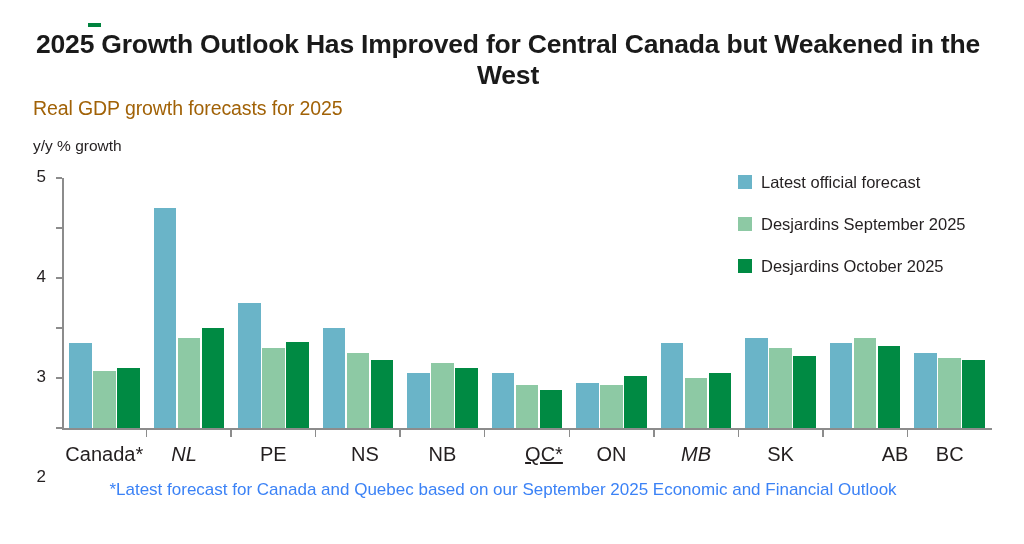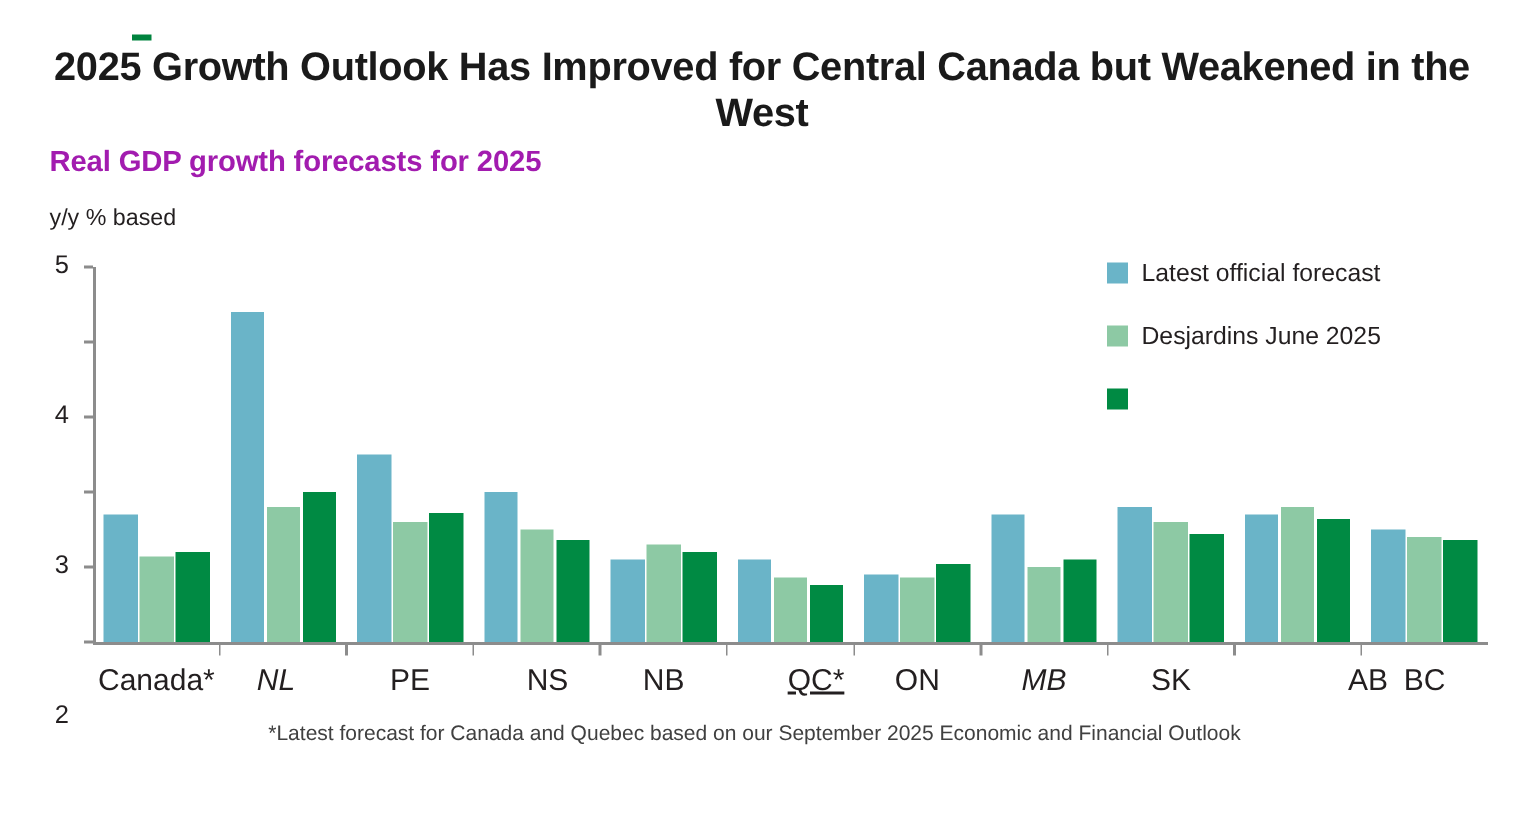--- a/index.html
+++ b/index.html
@@ -35,22 +35,22 @@
     font-weight: bold;
     line-height: 1.17;
     color: #1a1a1a;
     letter-spacing: -0.2px;
   }
   #subtitle {
     position: absolute;
     left: 33px;
     top: 97px;
     font-size: 19.5px;
-    font-weight: bold;
-    color: #a21caf;
+    font-weight: normal;
+    color: #a16207;
     letter-spacing: -0.1px;
   }
   #axis-unit {
     position: absolute;
     left: 33px;
     top: 137px;
     font-size: 15.5px;
     color: #231f20;
   }
 
@@ -143,36 +143,36 @@
   }
 
   
   #footnotes {
     position: absolute;
     left: 33px;
     top: 480px;
     width: 940px;
   }
   .footnote {
-    font-size: 14px;
-    color: #404040;
+    font-size: 17px;
+    color: #3b82f6;
     margin-bottom: 15px;
     white-space: nowrap;
   }
 </style>
 </head>
 <body>
 
 <div id="page">
 
   <div id="brand-mark"></div>
 
   <div id="title">2025 Growth Outlook Has Improved for Central Canada but Weakened in the West</div>
   <div id="subtitle">Real GDP growth forecasts for 2025</div>
-  <div id="axis-unit">y/y % based</div>
+  <div id="axis-unit">y/y % growth</div>
 
   <div id="plot">
     <div id="yaxis-line"></div>
     <div id="xaxis-line"></div>
     <div id="yticks">
         <div class="ytick-mark" style="top: 249.25px;"></div>
         <div class="ytick-mark" style="top: 199.25px;"></div>
         <div class="ytick-mark" style="top: 149.25px;">
           <div class="ytick-label" style="top: 150px;">2</div>
         </div>
@@ -234,35 +234,36 @@
     <div id="catlabels">
         <div class="cat-label" style="left: 42.2727px;">Canada*</div>
         <div class="cat-label" style="left: 122px; font-style: italic;">NL</div>
         <div class="cat-label" style="left: 211.364px;">PE</div>
         <div class="cat-label" style="left: 303px;">NS</div>
         <div class="cat-label" style="left: 380.455px;">NB</div>
         <div class="cat-label" style="left: 482px; text-decoration: underline;">QC*</div>
         <div class="cat-label" style="left: 549.545px;">ON</div>
         <div class="cat-label" style="left: 634.091px; font-style: italic;">MB</div>
         <div class="cat-label" style="left: 718.636px;">SK</div>
-        <div class="cat-label" style="left: 850px;">AB</div>
+        <div class="cat-label" style="left: 833px;">AB</div>
         <div class="cat-label" style="left: 887.727px;">BC</div>
       </div>
   </div>
 
   <div id="legend">
       <div class="legend-row">
         <span class="legend-swatch" style="background: rgb(106, 180, 200);"></span>
         <span class="legend-label">Latest official forecast</span>
       </div>
       <div class="legend-row">
         <span class="legend-swatch" style="background: rgb(141, 201, 164);"></span>
-        <span class="legend-label">Desjardins June 2025</span>
+        <span class="legend-label">Desjardins September 2025</span>
       </div>
       <div class="legend-row">
         <span class="legend-swatch" style="background: rgb(0, 138, 67);"></span>
+        <span class="legend-label">Desjardins October 2025</span>
       </div>
     </div>
 
   <div id="footnotes">
       <div class="footnote">*Latest forecast for Canada and Quebec based on our September 2025 Economic and Financial Outlook</div>
     </div>
 </div>
 
 </body></html>

